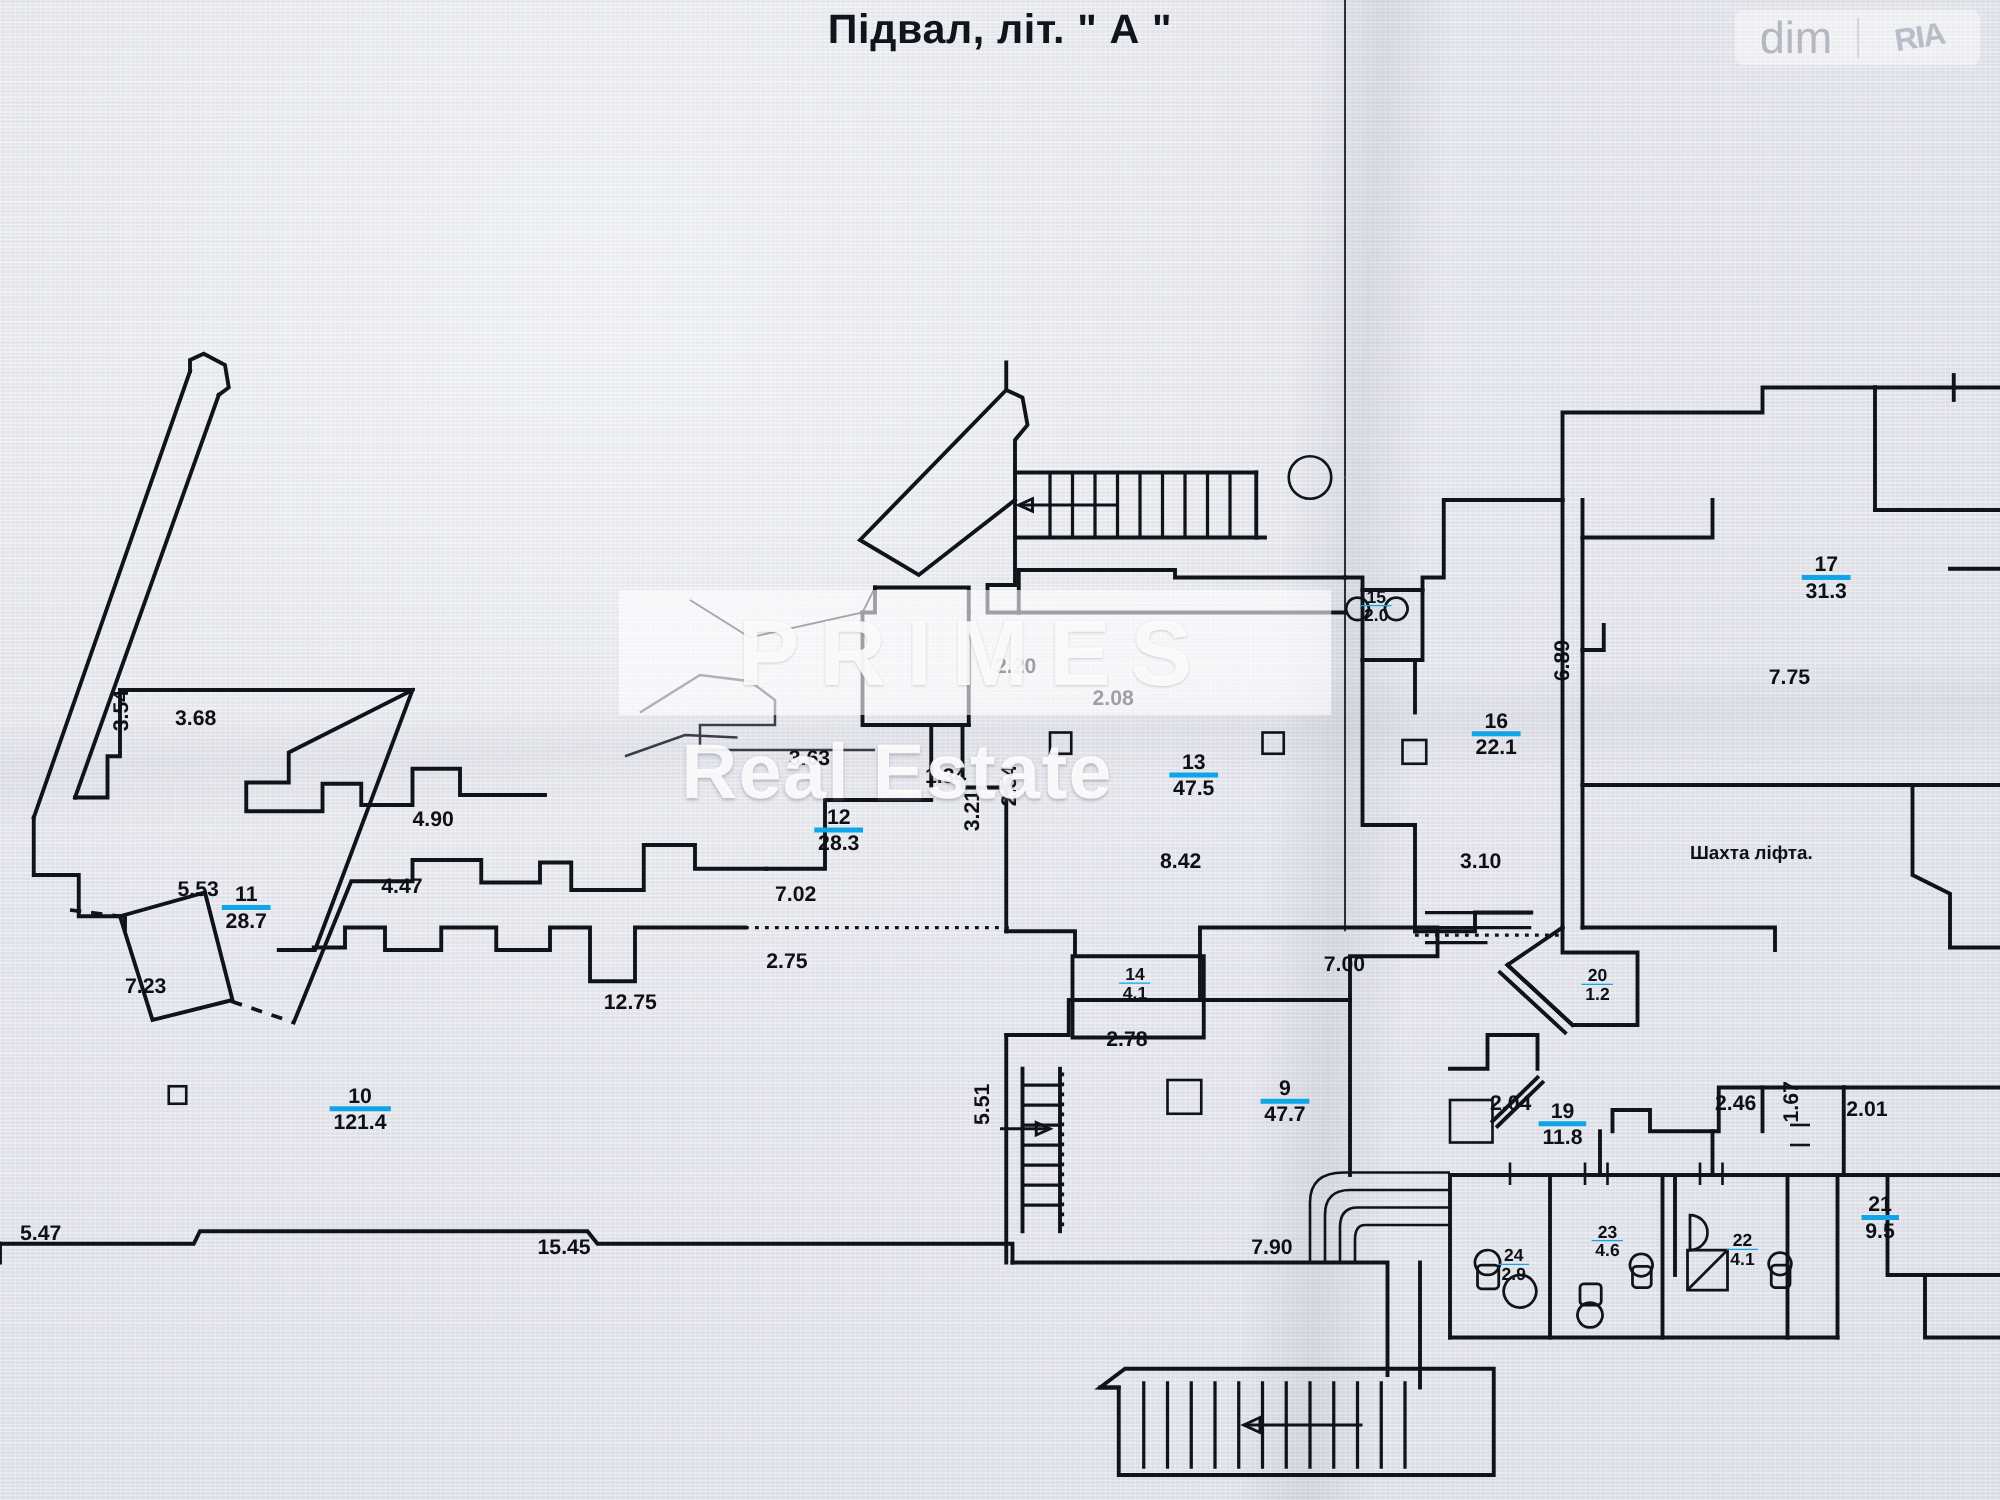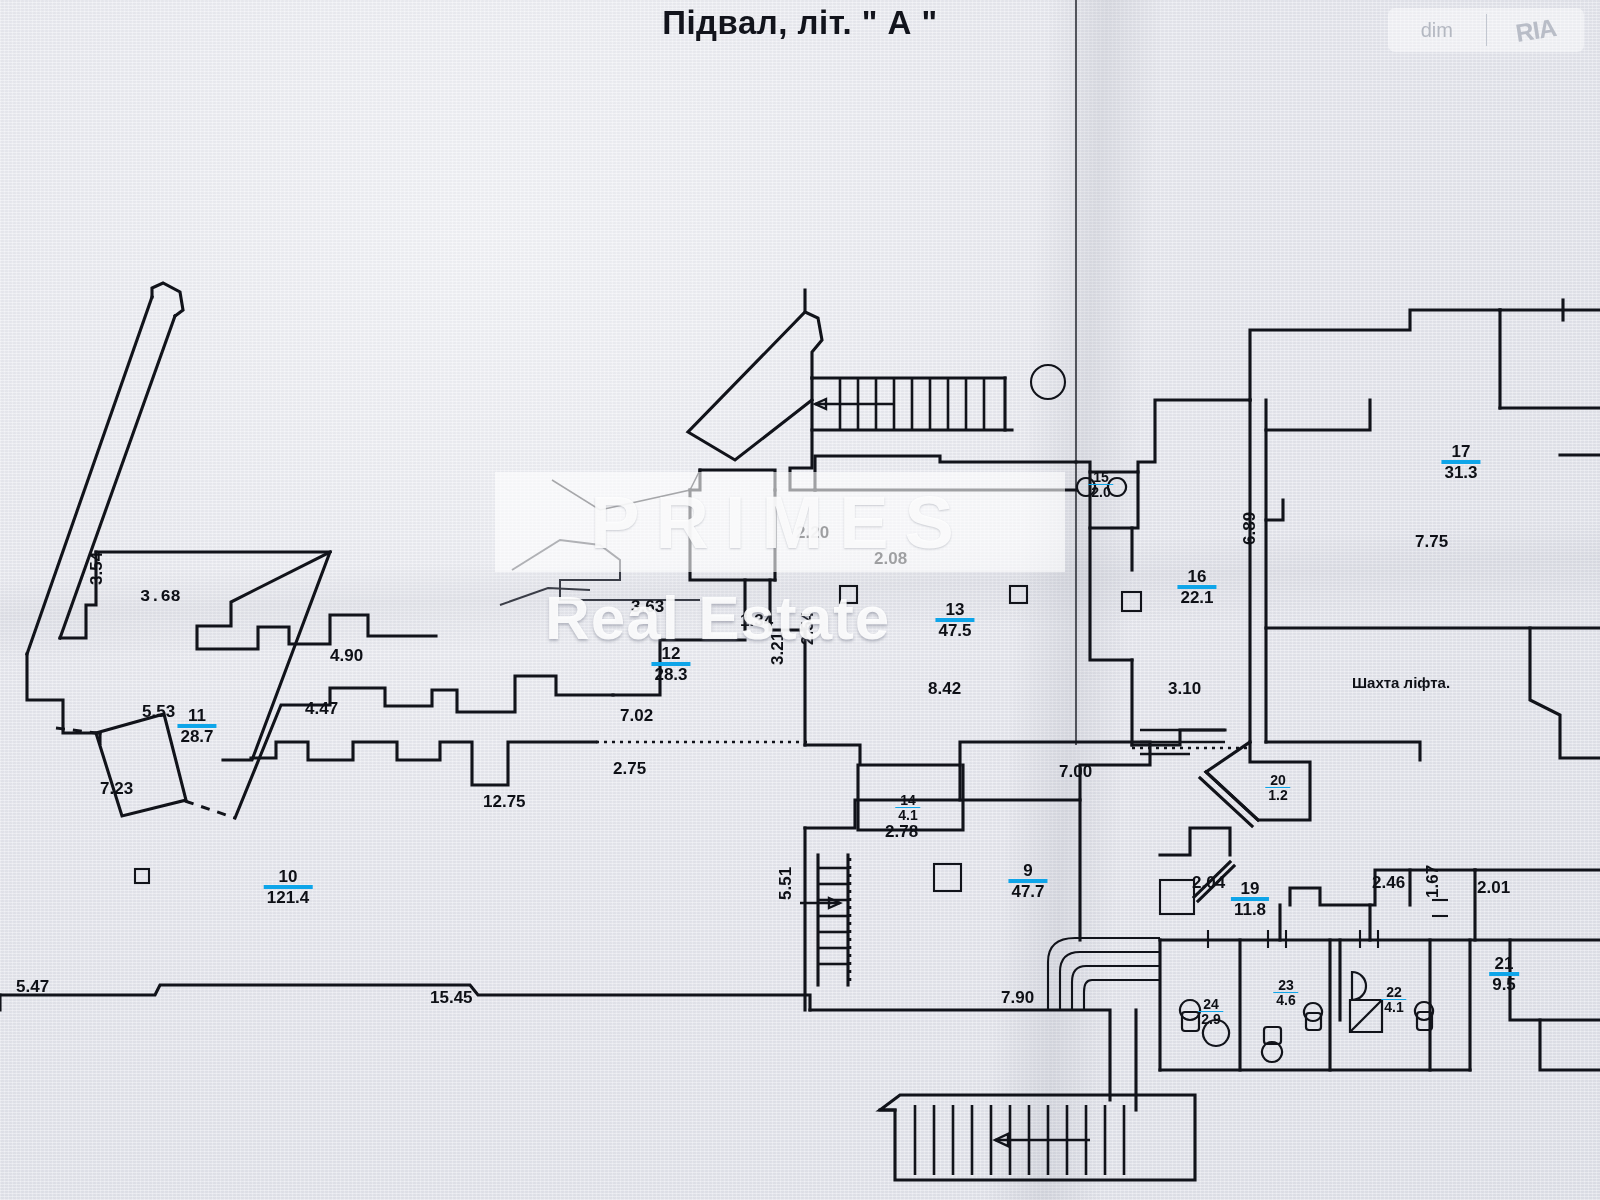--- a/index.html
+++ b/index.html
@@ -119,21 +119,21 @@
     height: 44px;
     background: rgba(255,255,255,0.45);
     border-radius: 7px;
     display: flex;
     align-items: center;
     pointer-events: none;
   }
   #wm-dim {
     flex: 1;
     text-align: center;
-    font-size: 20px;
+    font-size: 36px;
     color: rgba(176,180,190,0.95);
     font-weight: normal;
   }
   #wm-sep { width: 1px; height: 32px; background: rgba(190,194,204,0.9); }
   #wm-ria {
     flex: 1;
     text-align: center;
     font-size: 25px;
     font-weight: bold;
     color: rgba(181,185,196,0.95);
@@ -398,21 +398,21 @@
         <span class="area">28.7</span>
       </div>
       <div class="roomlbl lbl" style="left: 671px; top: 645px; transform: translate(-50%, 0px);">
         <span class="num">12</span>
         <span class="area">28.3</span>
       </div>
       <div class="roomlbl lbl" style="left: 955px; top: 601px; transform: translate(-50%, 0px);">
         <span class="num">13</span>
         <span class="area">47.5</span>
       </div>
-      <div class="roomlbl lbl tiny" style="left: 908px; top: 772px; transform: translate(-50%, 0px); margin-top: 21px;">
+      <div class="roomlbl lbl tiny" style="left: 908px; top: 772px; transform: translate(-50%, 0px);">
         <span class="num">14</span>
         <span class="area">4.1</span>
       </div>
       <div class="roomlbl lbl tiny" style="left: 1101px; top: 470px; transform: translate(-50%, 0px);">
         <span class="num">15</span>
         <span class="area">2.0</span>
       </div>
       <div class="roomlbl lbl" style="left: 1197px; top: 568px; transform: translate(-50%, 0px);">
         <span class="num">16</span>
         <span class="area">22.1</span>
@@ -439,21 +439,21 @@
       </div>
       <div class="roomlbl lbl tiny" style="left: 1286px; top: 978px; transform: translate(-50%, 0px);">
         <span class="num">23</span>
         <span class="area">4.6</span>
       </div>
       <div class="roomlbl lbl tiny" style="left: 1211px; top: 970px; transform: translate(-50%, 0px); margin-top: 27px;">
         <span class="num">24</span>
         <span class="area">2.9</span>
       </div>
       <div class="lbl dim rot90" style="left: 88px; top: 585px;">3.54</div>
-      <div class="lbl dim" style="left: 140px; top: 588px; font-family: Liberation Mono, monospace;">3.68</div>
+      <div class="lbl dim" style="left: 140px; top: 566px;">3.68</div>
       <div class="lbl dim" style="left: 330px; top: 647px;">4.90</div>
       <div class="lbl dim" style="left: 142px; top: 703px;">5.53</div>
       <div class="lbl dim" style="left: 100px; top: 780px;">7.23</div>
       <div class="lbl dim" style="left: 305px; top: 700px;">4.47</div>
       <div class="lbl dim" style="left: 483px; top: 793px;">12.75</div>
       <div class="lbl dim" style="left: 613px; top: 760px;">2.75</div>
       <div class="lbl dim" style="left: 620px; top: 707px;">7.02</div>
       <div class="lbl dim" style="left: 631px; top: 598px;">3.63</div>
       <div class="lbl dim" style="left: 740px; top: 612px;">1.34</div>
       <div class="lbl dim rot90" style="left: 799px; top: 645px;">2.54</div>

